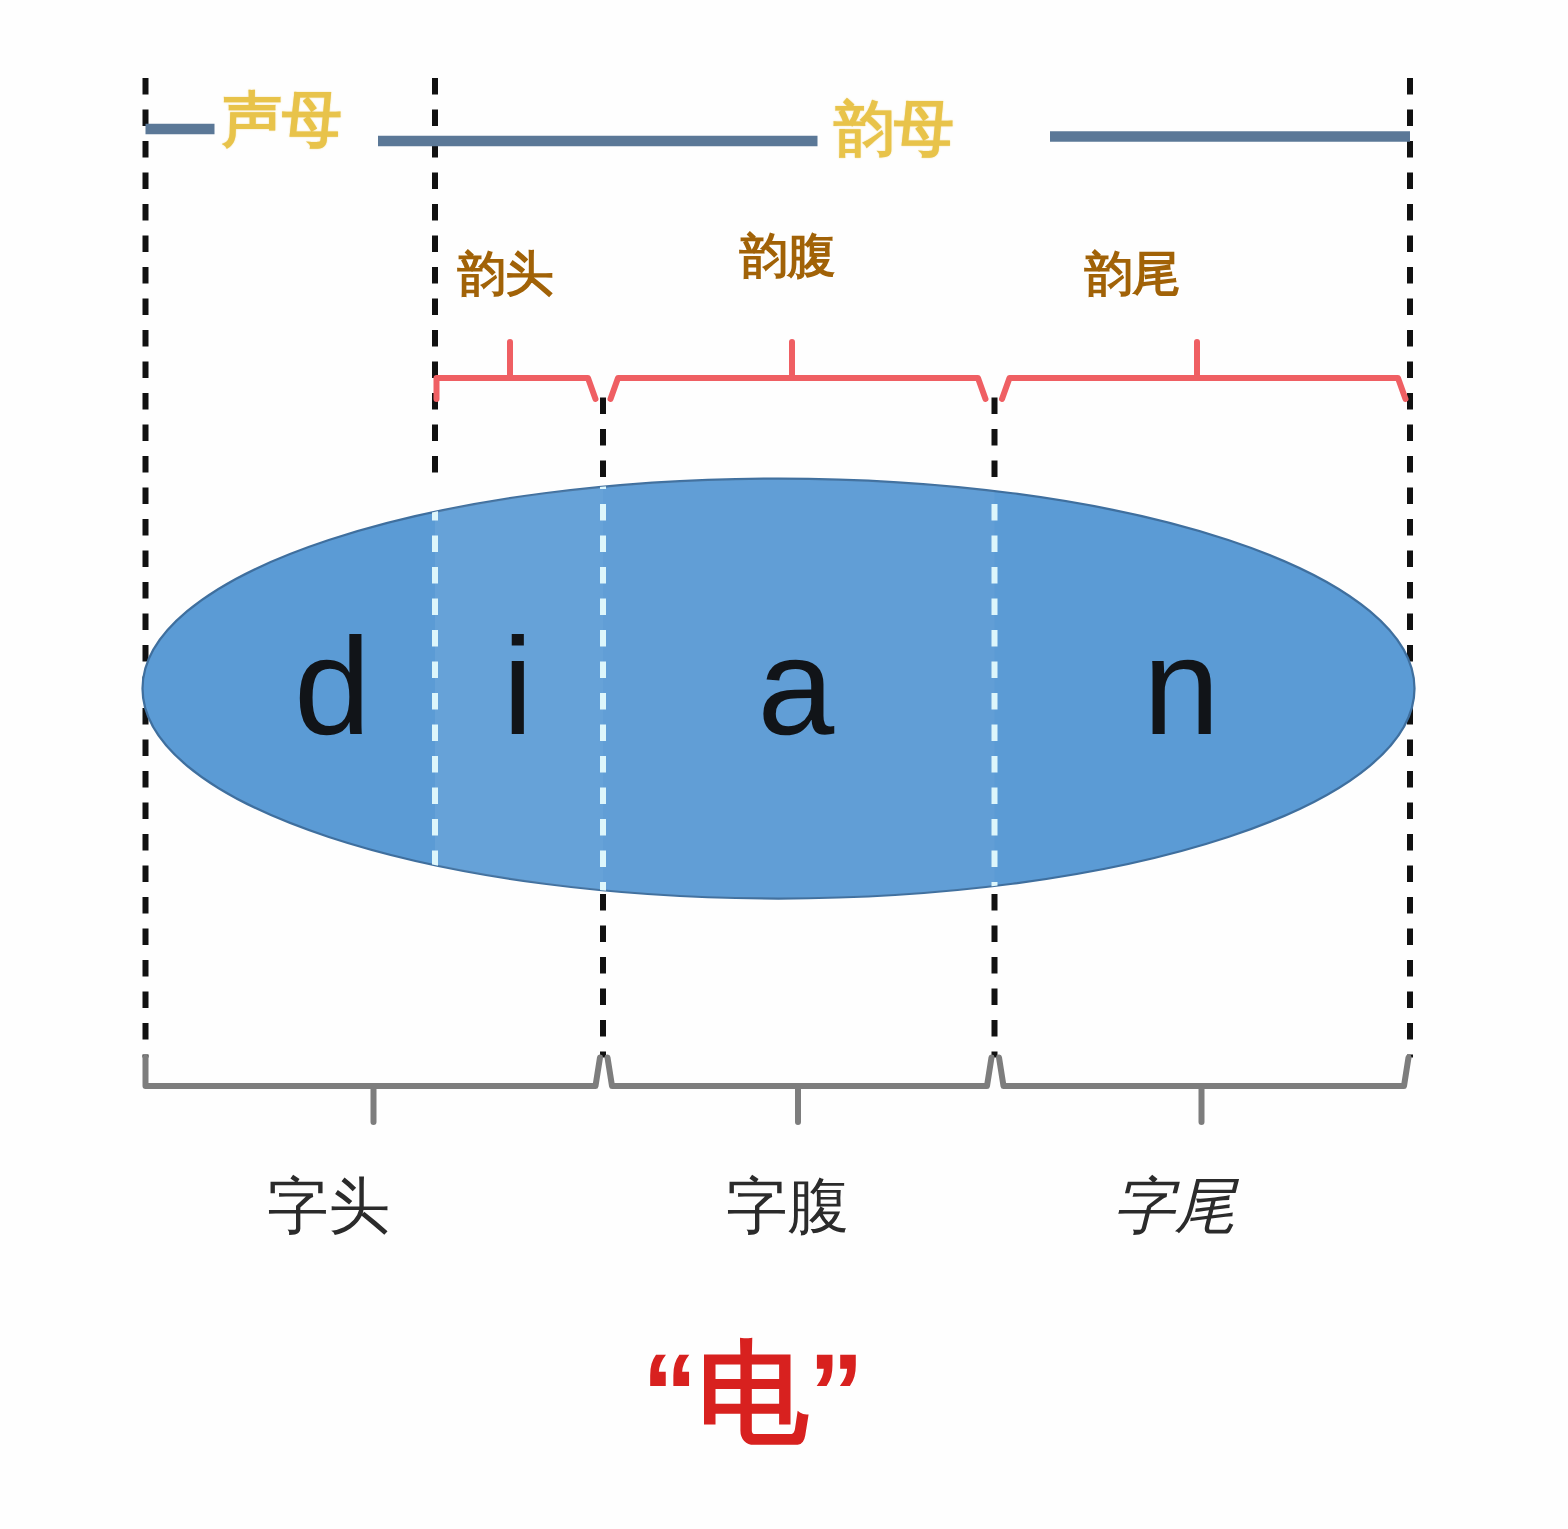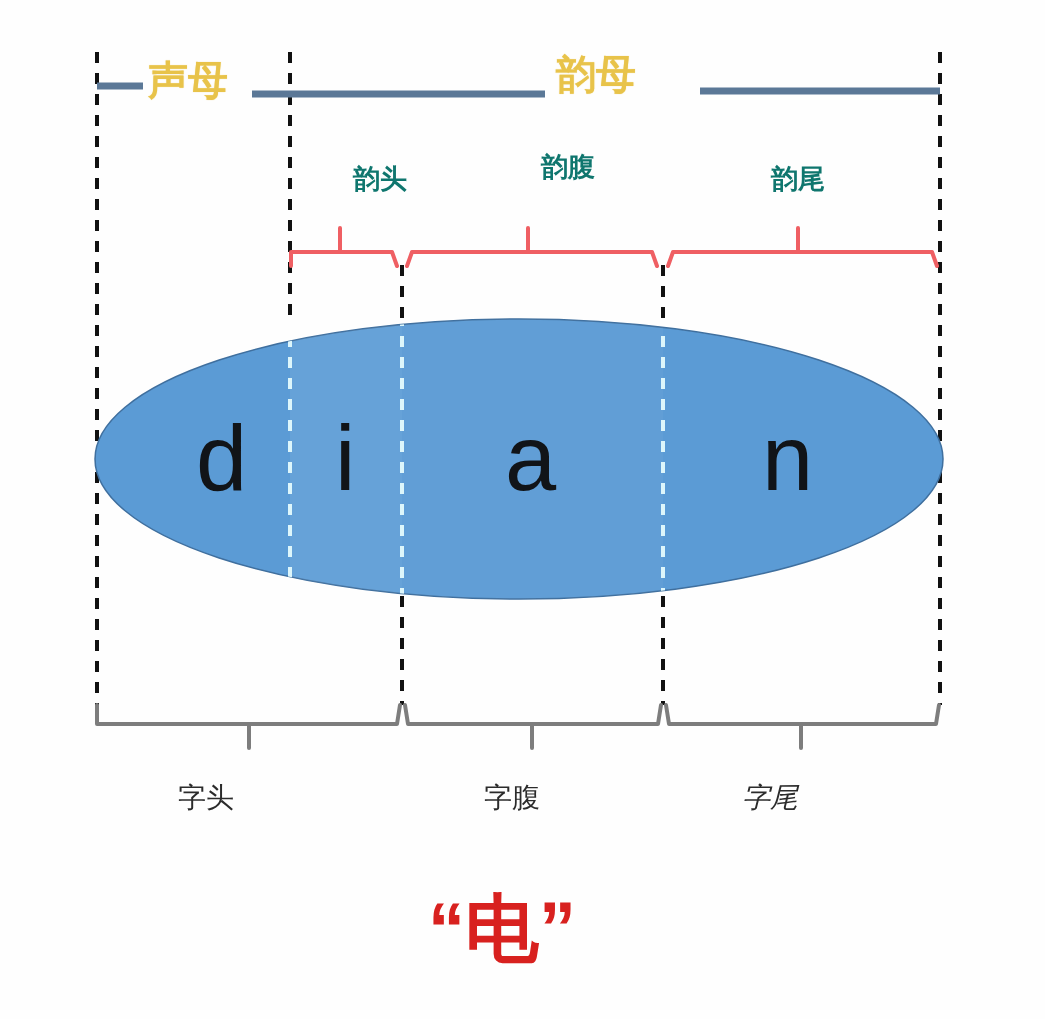--- a/index.html
+++ b/index.html
@@ -32,28 +32,27 @@
   }
   
   .gold-label {
     font-size: 40px;
     font-weight: 700;
     color: #e8c34a;
     text-shadow: 0 0 1px rgba(232,195,74,0.7);
   }
   
   .red-label {
-    font-size: 27px;
+    font-size: 32px;
     font-weight: 600;
-    color: #0f766e;
-    margin-left: 48px;
+    color: #a16207;
   }
   
   .dark-label {
-    font-size: 28px;
+    font-size: 41px;
     font-weight: 400;
     color: #2b2b2b;
   }
   
   .pinyin-letter {
     font-size: 92px;
     font-weight: 400;
     color: #111418;
     line-height: 1;
   }
@@ -114,21 +113,21 @@
     </g>
 
     <g fill="none" stroke="#7d7d7d" stroke-width="4" stroke-linecap="round" stroke-linejoin="round">
       <path d="M 97 705 L 97 724 L 249 724 L 249 748 L 249 724 L 397 724 L 400 705"></path>
       <path d="M 405 705 L 408 724 L 532 724 L 532 748 L 532 724 L 658 724 L 661 705"></path>
       <path d="M 666 705 L 669 724 L 801 724 L 801 748 L 801 724 L 936 724 L 939 705"></path>
     </g>
   </svg>
 
   <div class="lbl gold-label" style="left:148px; top:60px;">声母</div>
-  <div class="lbl gold-label" style="left:556px; top:54px;">韵母</div>
+  <div class="lbl gold-label" style="left:556px; top:66px;">韵母</div>
 
   <div class="lbl red-label" style="left:305px; top:166px;">韵头</div>
   <div class="lbl red-label" style="left:493px; top:154px;">韵腹</div>
   <div class="lbl red-label" style="left:723px; top:166px;">韵尾</div>
 
   <div class="lbl pinyin-letter" style="left:196px; top:412px;">d</div>
   <div class="lbl pinyin-letter" style="left:335px; top:412px;">i</div>
   <div class="lbl pinyin-letter" style="left:505px; top:412px;">a</div>
   <div class="lbl pinyin-letter" style="left:762px; top:412px;">n</div>
 

